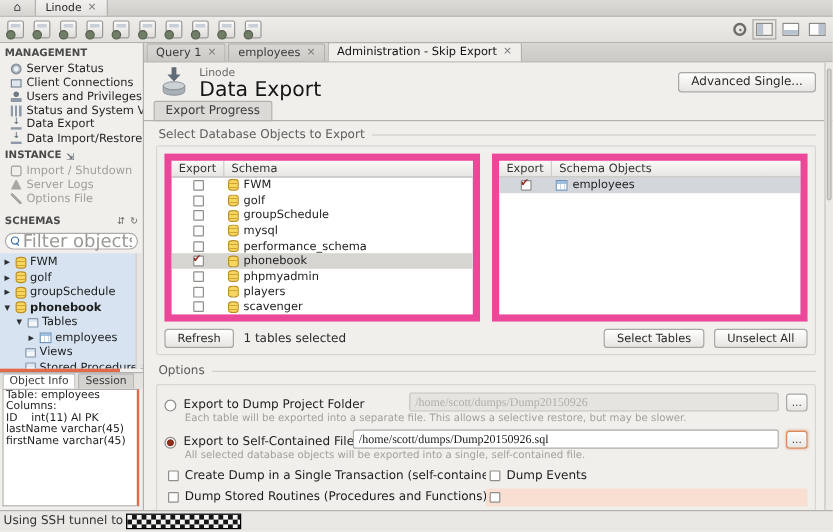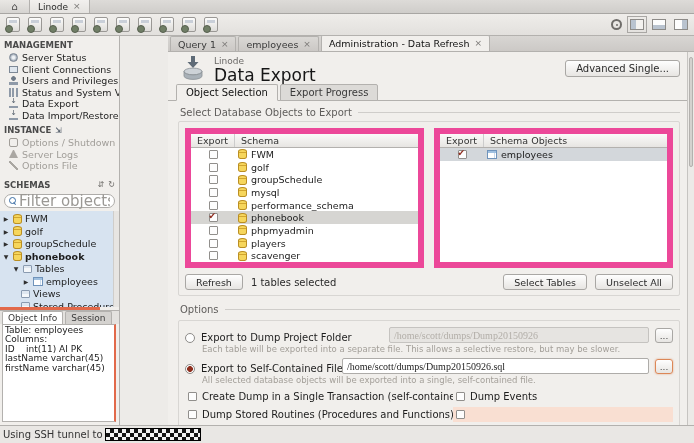--- a/index.html
+++ b/index.html
@@ -21,21 +21,21 @@
   .circ { width:11px; height:11px; border:2px solid #6f6d6a; border-radius:50%; position:relative; }
   .circ::before { content:""; position:absolute; top:2.5px; left:2.5px; width:2px; height:2px; border-radius:50%; background:#6f6d6a; }
   .pt { width:14px; height:11px; border:1px solid #8d8b88; background:#fdfdfd; position:relative; }
   .pt::before { content:""; position:absolute; background:#b9c3cf; }
   .pt-left::before  { left:0; top:0; bottom:0; width:5px; }
   .pt-bottom::before{ left:0; right:0; bottom:0; height:4px; }
   .pt-right::before { right:0; top:0; bottom:0; width:5px; }
   .pt.sel { outline:1px solid #a9a7a4; outline-offset:2px; background:#f4f2ef; }
 
   
-  #content { position:absolute; top:36px; left:0; right:0; bottom:18px; display:flex;gap:48px; }
+  #content { position:absolute; top:36px; left:0; right:0; bottom:18px; display:flex; }
   #sidebar { width:120px; flex:0 0 120px; background:#f1efec; border-right:1px solid #b3b1ae; display:flex; flex-direction:column; overflow:hidden; }
   #main { flex:1; min-width:0; background:#f1efec; display:flex; flex-direction:column; position:relative; }
 
   
   .sec-title { font-size:8.5px; font-weight:bold; color:#4a4a4a; padding:4px 4px 2px 4px; display:flex; align-items:center; gap:4px; white-space:nowrap; }
   .it { display:flex; align-items:center; gap:4px; height:11.5px; padding-left:9px; font-size:9.5px; color:#1e1e1e; white-space:nowrap; overflow:hidden; }
   .it.dis { color:#a19e99; }
   .mi { width:9px; height:9px; flex:0 0 9px; position:relative; }
   .mi-status { border:1px solid #7d8896; border-radius:50%; background:radial-gradient(#eef2f6 25%, #8f9aa8 75%); }
   .mi-conn { border:1px solid #7d8896; background:#dfe6ee; height:7px; margin-top:1px; }
@@ -207,21 +207,21 @@
         <span class="mi mi-arrowtray"></span>
         <span>Data Import/Restore</span>
       </div>
 
       <div class="sec-title">
         <span>INSTANCE</span>
         <span class="inst-ic">⇲</span>
       </div>
       <div class="it dis">
         <span class="mi mi-power"></span>
-        <span>Options / Shutdown</span>
+        <span>Import / Shutdown</span>
       </div>
       <div class="it dis">
         <span class="mi mi-warn"></span>
         <span>Server Logs</span>
       </div>
       <div class="it dis">
         <span class="mi mi-wrench"></span>
         <span>Options File</span>
       </div>
 
@@ -299,40 +299,39 @@
       <div class="etabs">
         <div class="etab">
           <span>Query 1</span>
           <span class="x">×</span>
         </div>
         <div class="etab">
           <span>employees</span>
           <span class="x">×</span>
         </div>
         <div class="etab act">
-          <span>Administration - Data Refresh</span>
+          <span>Administration - Skip Export</span>
           <span class="x">×</span>
         </div>
       </div>
 
       <div class="hdr">
         <svg class="exp-ic" viewBox="0 0 26 26">
           <path d="M11 1 h4 v6 h3.5 L13 13 7.5 7 H11 Z" fill="#5f6b77"></path>
           <ellipse cx="13" cy="16.5" rx="9" ry="3.4" fill="#cdd2d7" stroke="#8a9096" stroke-width="0.8"></ellipse>
           <path d="M4 16.5 v4.5 a9 3.4 0 0 0 18 0 v-4.5 a9 3.4 0 0 1 -18 0 Z" fill="#a9b1b8" stroke="#8a9096" stroke-width="0.8"></path>
         </svg>
         <div>
           <div class="hsub">Linode</div>
           <div class="htitle">Data Export</div>
         </div>
         <button class="btn adv-btn">Advanced Single...</button>
       </div>
 
       <div class="vtabs">
-        <span class="vtab act">Object Selection</span>
         <span class="vtab">Export Progress</span>
       </div>
 
       <div class="panel">
 
         <div class="grouphead">
           <span>Select Database Objects to Export</span>
         </div>
 
         <div class="g1body">

